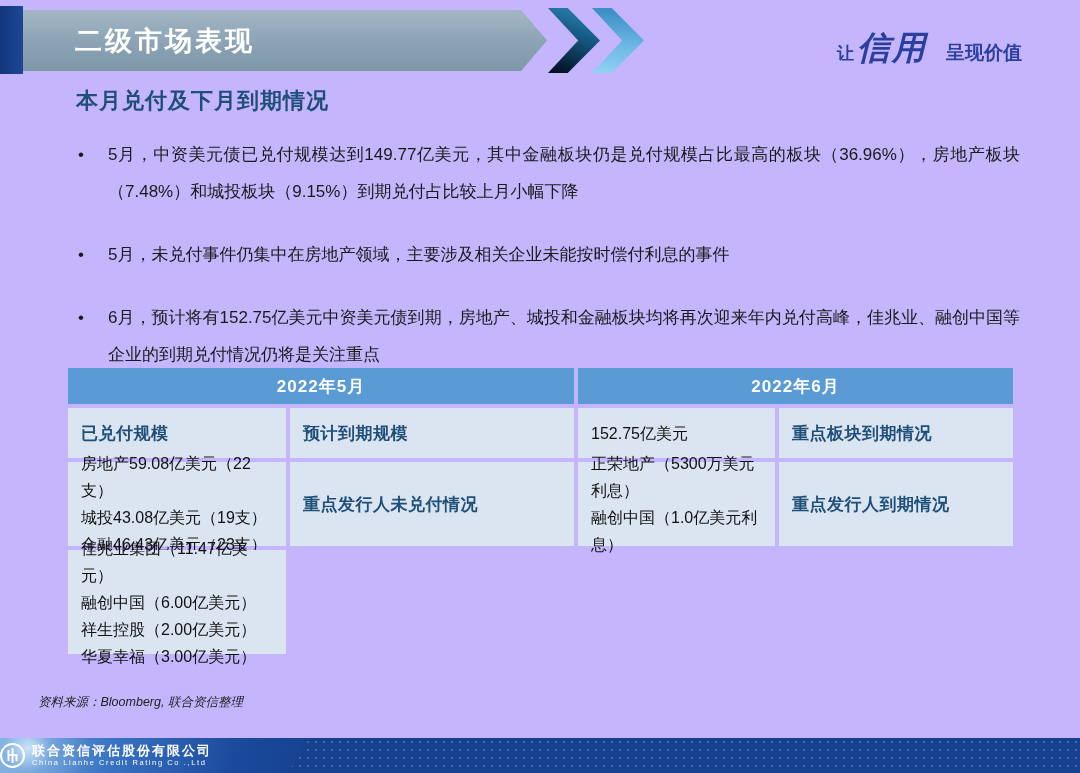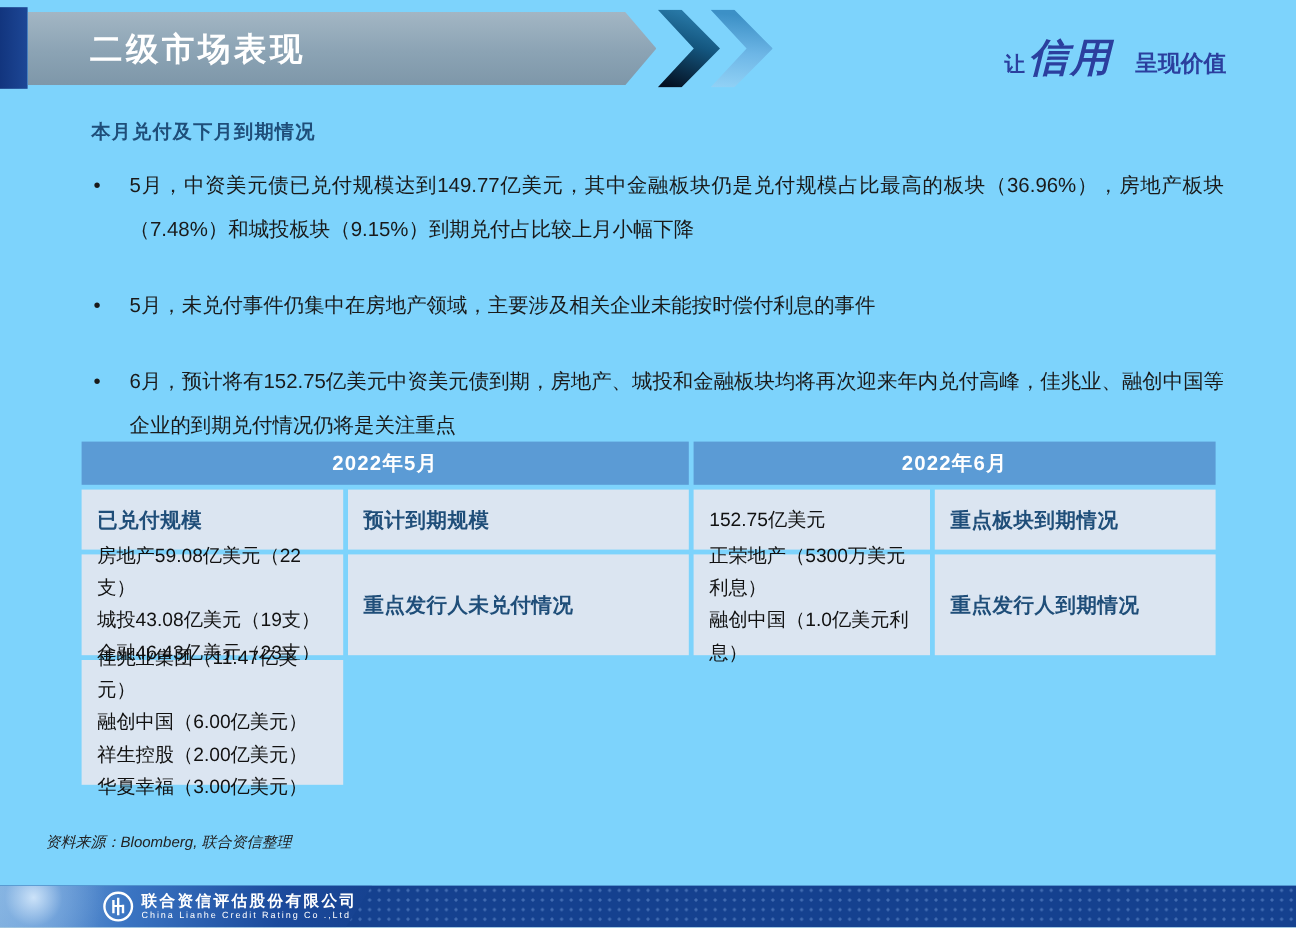--- a/index.html
+++ b/index.html
@@ -1,19 +1,19 @@
 <!DOCTYPE html>
 <html><head>
 <meta charset="utf-8">
 <style>
   * { margin:0; padding:0; box-sizing:border-box; }
   html,body { background:#e8e8e8; }
   body { font-family:"Liberation Sans", sans-serif; }
   .slide {
-    position:relative; width:1080px; height:773px; background:#7dd3fc;
+    position:relative; width:1080px; height:773px; background:#c4b5fd;
     overflow:hidden; margin:0 auto;
   }
 
   
   .accent-bar {
     position:absolute; left:0; top:6px; width:23px; height:68px;
     background:linear-gradient(to right,#12357e,#1d4796);
   }
   .banner {
     position:absolute; left:23px; top:10px; width:524px; height:61px;
@@ -38,22 +38,22 @@
   }
   .slogan .pre { font-size:17px; font-weight:bold; }
   .slogan .brand {
     font-family:"DejaVu Serif", serif; font-style:italic; font-weight:bold;
     font-size:33px; margin:0 3px; letter-spacing:2px;
   }
   .slogan .suf { font-size:19px; font-weight:bold;margin-left:16px; }
 
   
   .section-title {
-    position:absolute; left:76px; top:100px;
-    color:#1f4e79; font-size:16px; font-weight:bold; letter-spacing:1px;
+    position:absolute; left:76px; top:86px;
+    color:#1f4e79; font-size:22px; font-weight:bold; letter-spacing:1px;
   }
 
   
   .bullets {
     position:absolute; left:76px; top:136px; width:944px; list-style:none;
   }
   .bullets li {
     position:relative; padding-left:32px; margin-bottom:26px;
     font-size:17px; line-height:37px; color:#1a1a1a; text-align:justify;
   }
@@ -100,21 +100,21 @@
     position:absolute; inset:0;
     background-image:radial-gradient(circle, rgba(120,160,220,0.45) 1px, transparent 1.6px);
     background-size:8px 8px;
   }
   .bar-left {
     position:absolute; left:0; top:0; height:35px; width:310px;
     background:
       radial-gradient(circle at 28px 10px, rgba(220,238,255,0.85) 0, rgba(150,190,235,0.35) 24px, rgba(0,0,0,0) 60px),
       linear-gradient(100deg,#7fb0de 0%,#3a74c2 35%,#1b4a9c 75%,#16418f 100%);
     clip-path:polygon(0 0, 100% 0, calc(100% - 22px) 100%, 0 100%);
-    display:flex; align-items:center; padding-left:86px;
+    display:flex; align-items:center; 
   }
   .logo-circle {
     width:25px; height:25px; border:2px solid #ffffff; border-radius:50%;
     display:flex; align-items:center; justify-content:center; flex:0 0 auto;
   }
   .logo-circle svg { display:block; }
   .logo-text { margin-left:7px; color:#ffffff; white-space:nowrap; }
   .logo-cn { font-size:13px; font-weight:bold; letter-spacing:2px; line-height:14px; }
   .logo-en { font-size:7.5px; letter-spacing:1.6px; line-height:9px; }
 </style>

